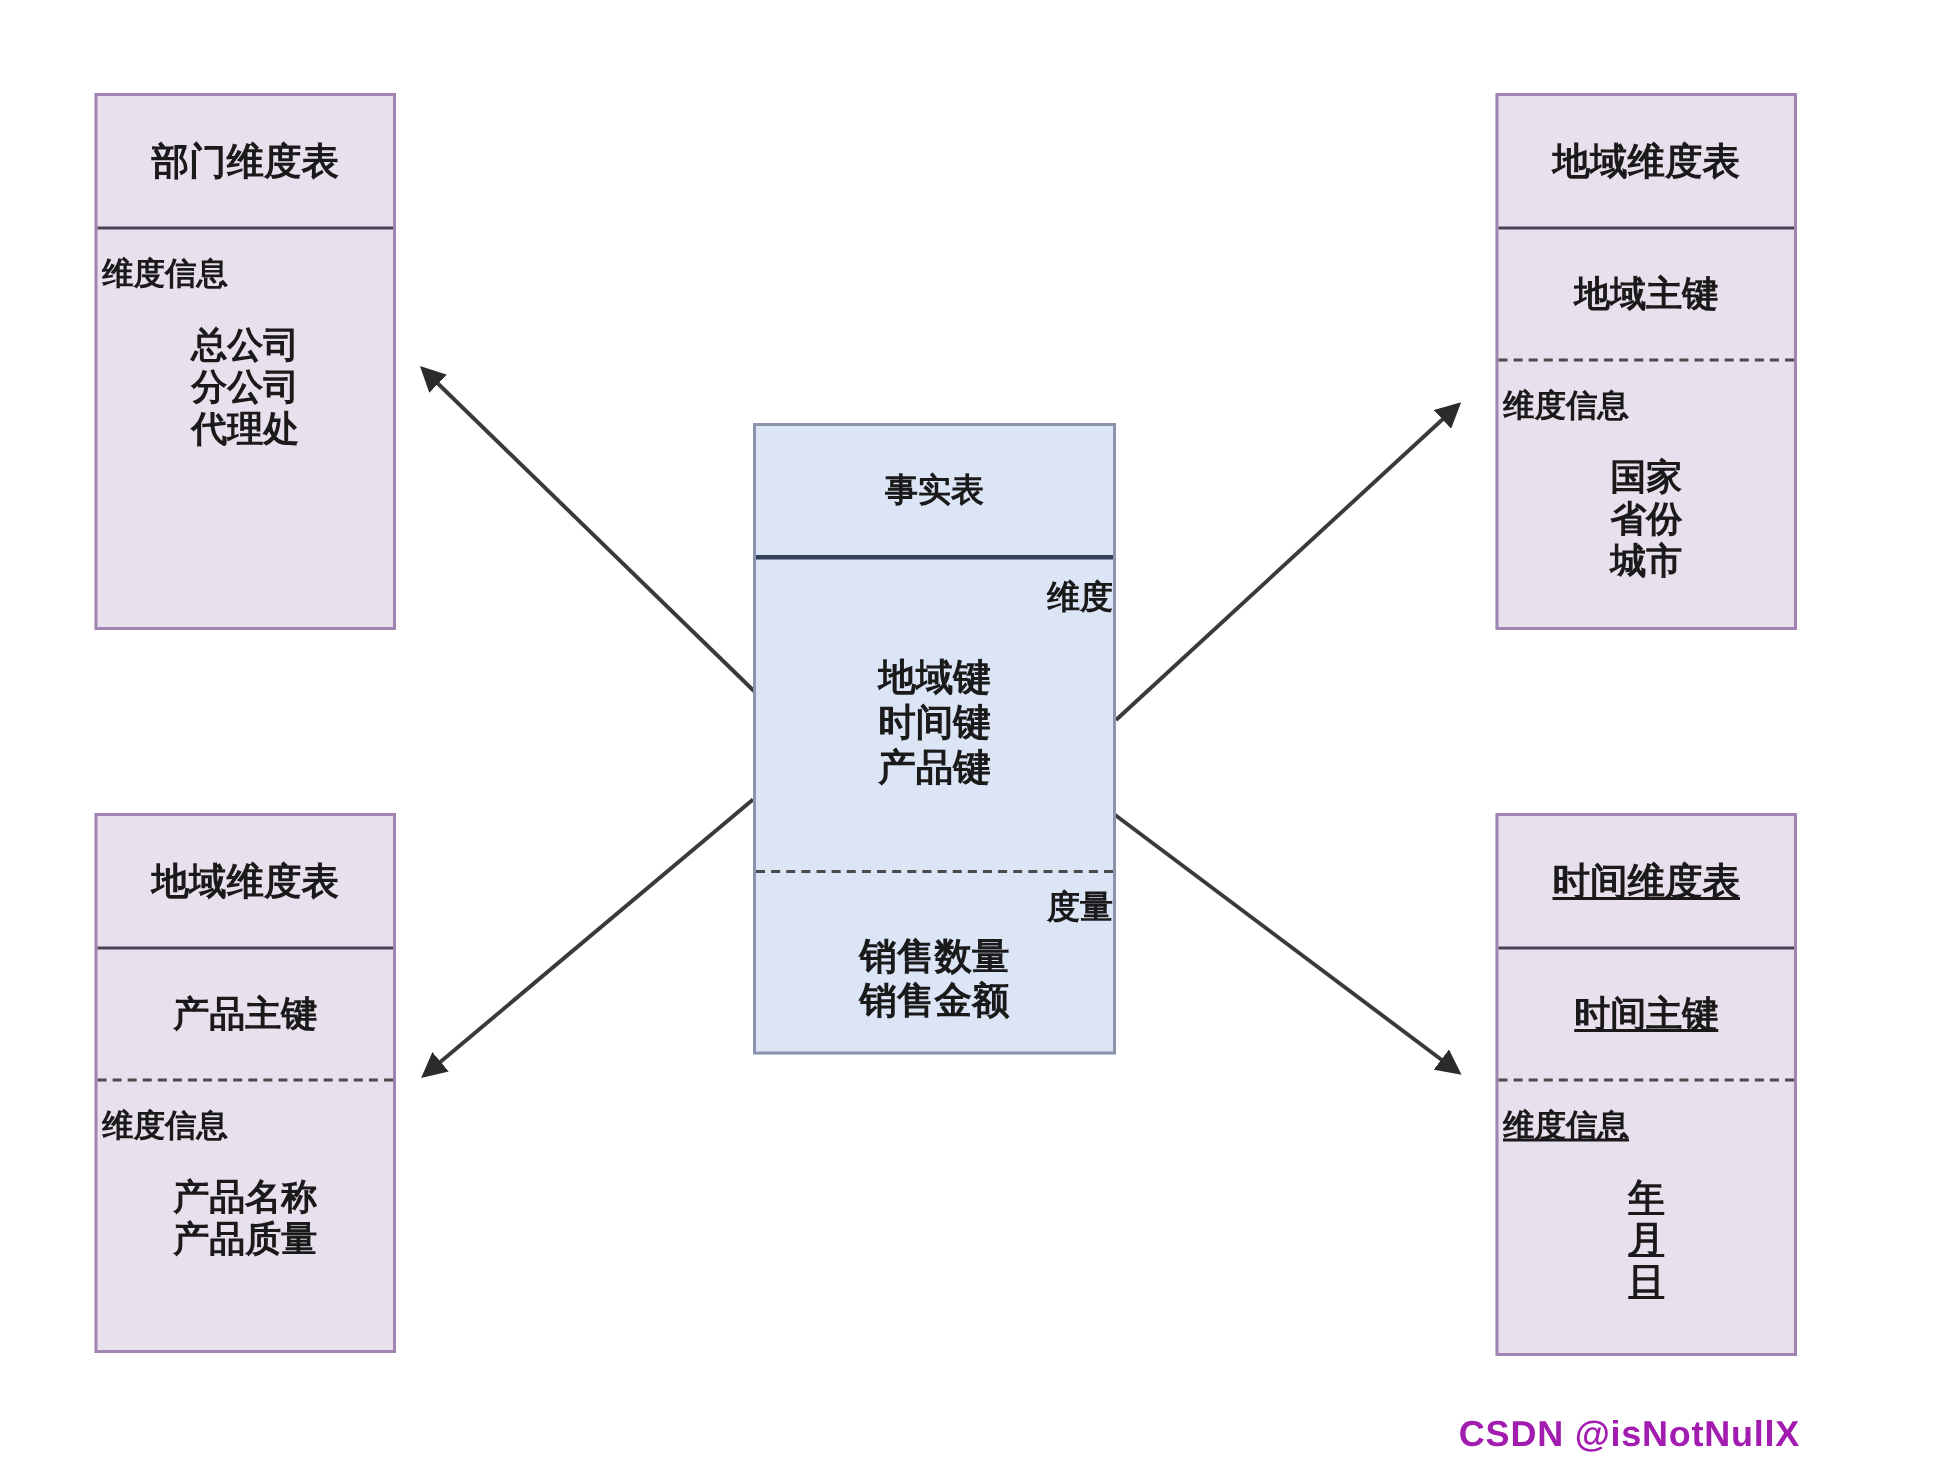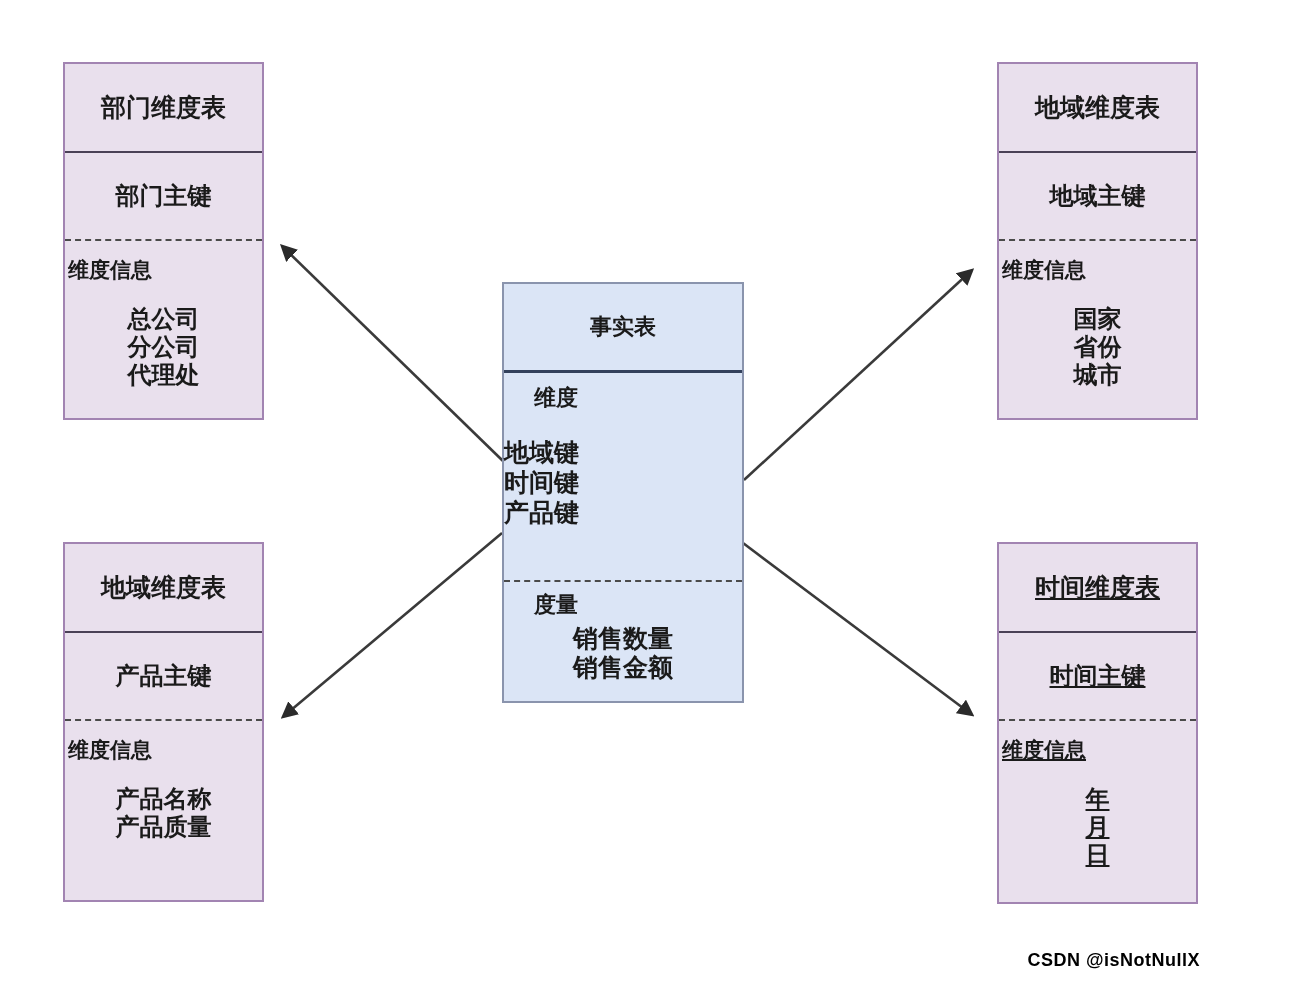--- a/index.html
+++ b/index.html
@@ -82,24 +82,25 @@
   .fact-table .dims {
     height: 209px;
     box-sizing: border-box;
     padding-top: 10px;
     border-bottom: 2.5px dashed #4a4a4a;
   }
   .fact-table .dims .sec-label,
   .fact-table .meas .sec-label {
     font-size: 22px;
     padding-left: 30px;
-    text-align: left;
+    text-align: right;
   }
   .fact-table .dims .keys {
     margin-top: 24px;
+    text-align: center;
     font-size: 25px;
     line-height: 30px;
   }
   .fact-table .meas {
     box-sizing: border-box;
     padding-top: 8px;
   }
   .fact-table .meas .measures {
     margin-top: 4px;
     text-align: center;
@@ -113,23 +114,23 @@
     top: 0;
     width: 1300px;
     height: 981px;
     pointer-events: none;
   }
   
   .watermark {
     position: absolute;
     right: 8px;
     bottom: 10px;
-    font-size: 18px;
+    font-size: 24px;
     font-weight: bold;
-    color: #000000;
+    color: #a21caf;
     letter-spacing: 0.5px;
   }
 </style>
 </head>
 <body>
 
 <div id="canvas">
 
   <svg id="arrows" viewBox="0 0 1300 981">
     <defs>
@@ -138,21 +139,20 @@
       </marker>
     </defs>
     <line x1="503" y1="461" x2="283" y2="247" stroke="#3a3a3a" stroke-width="2.6" marker-end="url(#ah)"></line>
     <line x1="744" y1="480" x2="971" y2="271" stroke="#3a3a3a" stroke-width="2.6" marker-end="url(#ah)"></line>
     <line x1="502" y1="533" x2="284" y2="716" stroke="#3a3a3a" stroke-width="2.6" marker-end="url(#ah)"></line>
     <line x1="743" y1="543" x2="971" y2="714" stroke="#3a3a3a" stroke-width="2.6" marker-end="url(#ah)"></line>
   </svg>
 
   <div class="box dim-table" style="left:63px; top:62px; height:358px;">
     <div class="hdr">部门维度表</div>
-    <div class="pk">部门主键</div>
     <div class="info">
       <div class="info-label">维度信息</div>
       <div class="attrs">
         <div>总公司</div>
         <div>分公司</div>
         <div>代理处</div>
       </div>
     </div>
   </div>
 

